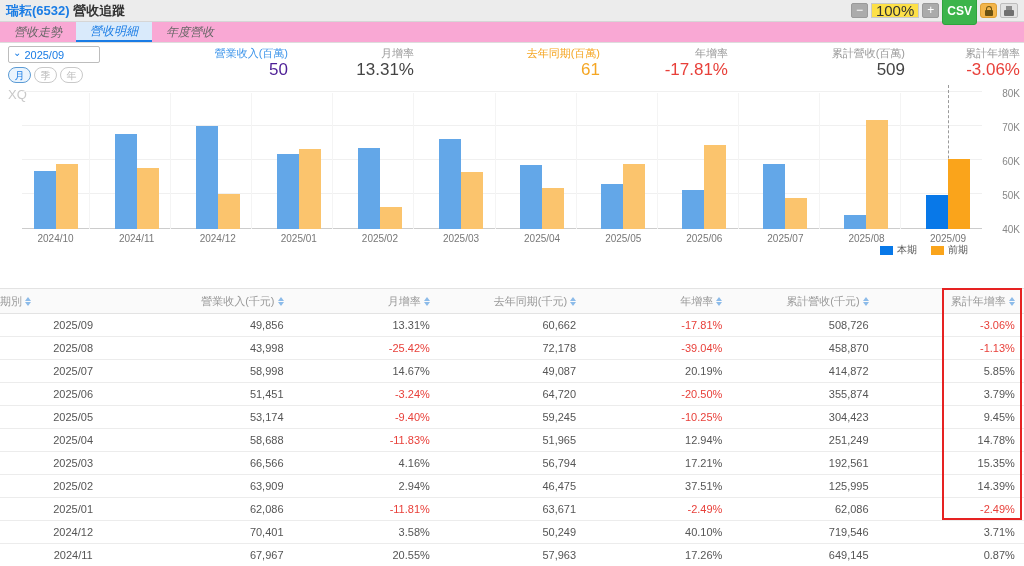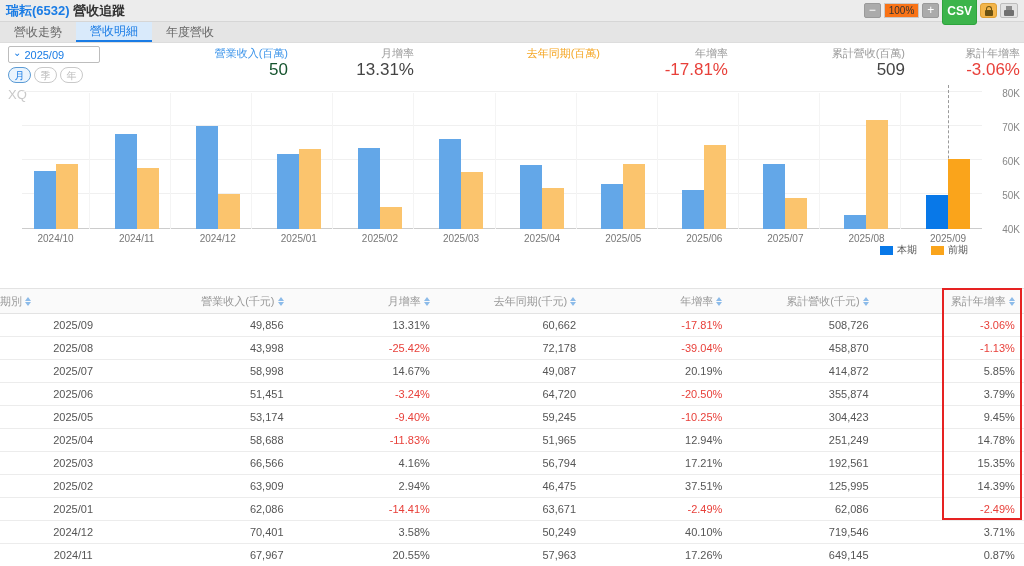--- a/index.html
+++ b/index.html
@@ -8,36 +8,36 @@
   .app { width:1024px; height:566px; position:relative; background:#fff; }
 
   
   .titlebar { height:22px; background:#ececec; border-bottom:1px solid #d6d6d6;
     display:flex; align-items:center; justify-content:space-between; padding:0 6px; }
   .title { font-size:13px; font-weight:bold; color:#333; }
   .title .stock { color:#1a7ce5; }
   .tcontrols { display:flex; align-items:center; gap:3px; }
   .zbtn { width:17px; height:15px; background:#ababab; border:1px solid #9a9a9a; border-radius:2px;
     color:#fff; font-size:12px; line-height:11px; text-align:center; cursor:pointer; padding:0; }
-  .zlevel { background:#f97316; border:1px solid #c9c9c9; font-size:10px; color:#333;
+  .zlevel { background:#fde047; border:1px solid #c9c9c9; font-size:15px; color:#333;
     padding:1px 4px; height:15px; display:inline-flex; align-items:center; }
   .csv { background:#3cb44b; border:1px solid #2da33c; border-radius:3px; color:#fff;
     font-size:12px; font-weight:bold; height:29px; padding:0 4px; cursor:pointer; }
   .lockbtn { width:17px; height:15px; background:#f3b54a; border:1px solid #dd9f35; border-radius:3px;
     position:relative; cursor:pointer; }
   .lock-shackle { position:absolute; left:5px; top:2px; width:6px; height:5px;
     border:1.5px solid #6b5212; border-bottom:none; border-radius:3px 3px 0 0; }
   .lock-body { position:absolute; left:4px; top:6px; width:8px; height:6px; background:#6b5212; border-radius:1px; }
   .printbtn { width:18px; height:15px; background:#e2e2e2; border:1px solid #bdbdbd; border-radius:2px;
     position:relative; cursor:pointer; }
   .p-top { position:absolute; left:5px; top:2px; width:6px; height:4px; background:#8b8b8b; }
   .p-bot { position:absolute; left:3px; top:6px; width:10px; height:6px; background:#707070; border-radius:1px; }
 
   
-  .tabbar { height:21px; background:#e5e5e5; border-bottom:1px solid #ddd; display:flex; }
+  .tabbar { height:21px; background:#f9a8d4; border-bottom:1px solid #ddd; display:flex;font-style:italic; }
   .tab { padding:0 14px; font-size:12px; color:#666; display:flex; align-items:center; cursor:pointer; }
   .tab.active { background:#d9eafb; color:#1a7ce5; border-bottom:2px solid #1a7ce5; }
 
   
   .controlrow { height:42px; display:flex; padding-top:3px; }
   .leftcol { width:200px; padding-left:8px; }
   .dateselect { width:92px; height:17px; border:1px solid #bdbdbd; border-radius:2px; background:#fff;
     display:flex; align-items:center; font-size:11px; color:#1a7ce5; padding:0 4px; cursor:pointer; }
   .chev { font-size:10px; margin-right:3px; margin-top:-4px; color:#1a7ce5; }
   .pills { margin-top:4px; display:flex; gap:3px; }
@@ -132,28 +132,29 @@
       </div>
       <div class="pills">
         <button class="pill active">月</button>
         <button class="pill">季</button>
         <button class="pill">年</button>
       </div>
     </div>
     <div class="stats" id="stats">
         <div class="stat">
           <div class="stat-label" style="color: rgb(60, 148, 234);">營業收入(百萬)</div>
-          <div class="stat-value" style="color: #14532d; text-align: right;">50</div>
+          <div class="stat-value" style="color: #4c1d95; text-align: right;">50</div>
         </div>
         <div class="stat">
           <div class="stat-label" style="color: rgb(153, 153, 153);">月增率</div>
           <div class="stat-value" style="color: rgb(68, 68, 68);">13.31%</div>
         </div>
         <div class="stat">
           <div class="stat-label" style="color: rgb(245, 166, 35);">去年同期(百萬)</div>
+          <div class="stat-value" style="color: rgb(245, 166, 35);">61</div>
         </div>
         <div class="stat">
           <div class="stat-label" style="color: rgb(153, 153, 153);">年增率</div>
           <div class="stat-value" style="color: rgb(232, 64, 58);">-17.81%</div>
         </div>
         <div class="stat">
           <div class="stat-label" style="color: rgb(153, 153, 153);">累計營收(百萬)</div>
           <div class="stat-value" style="color: rgb(68, 68, 68);">509</div>
         </div>
         <div class="stat">
@@ -372,21 +373,21 @@
           <div class="cell c1">63,909</div>
           <div class="cell c2">2.94%</div>
           <div class="cell c3">46,475</div>
           <div class="cell c4">37.51%</div>
           <div class="cell c5">125,995</div>
           <div class="cell c6">14.39%</div>
         </div>
         <div class="trow">
           <div class="cell c0">2025/01</div>
           <div class="cell c1">62,086</div>
-          <div class="cell c2 neg">-14.41%</div>
+          <div class="cell c2 neg">-11.81%</div>
           <div class="cell c3">63,671</div>
           <div class="cell c4 neg">-2.49%</div>
           <div class="cell c5">62,086</div>
           <div class="cell c6 neg">-2.49%</div>
         </div>
         <div class="trow">
           <div class="cell c0">2024/12</div>
           <div class="cell c1">70,401</div>
           <div class="cell c2">3.58%</div>
           <div class="cell c3">50,249</div>

